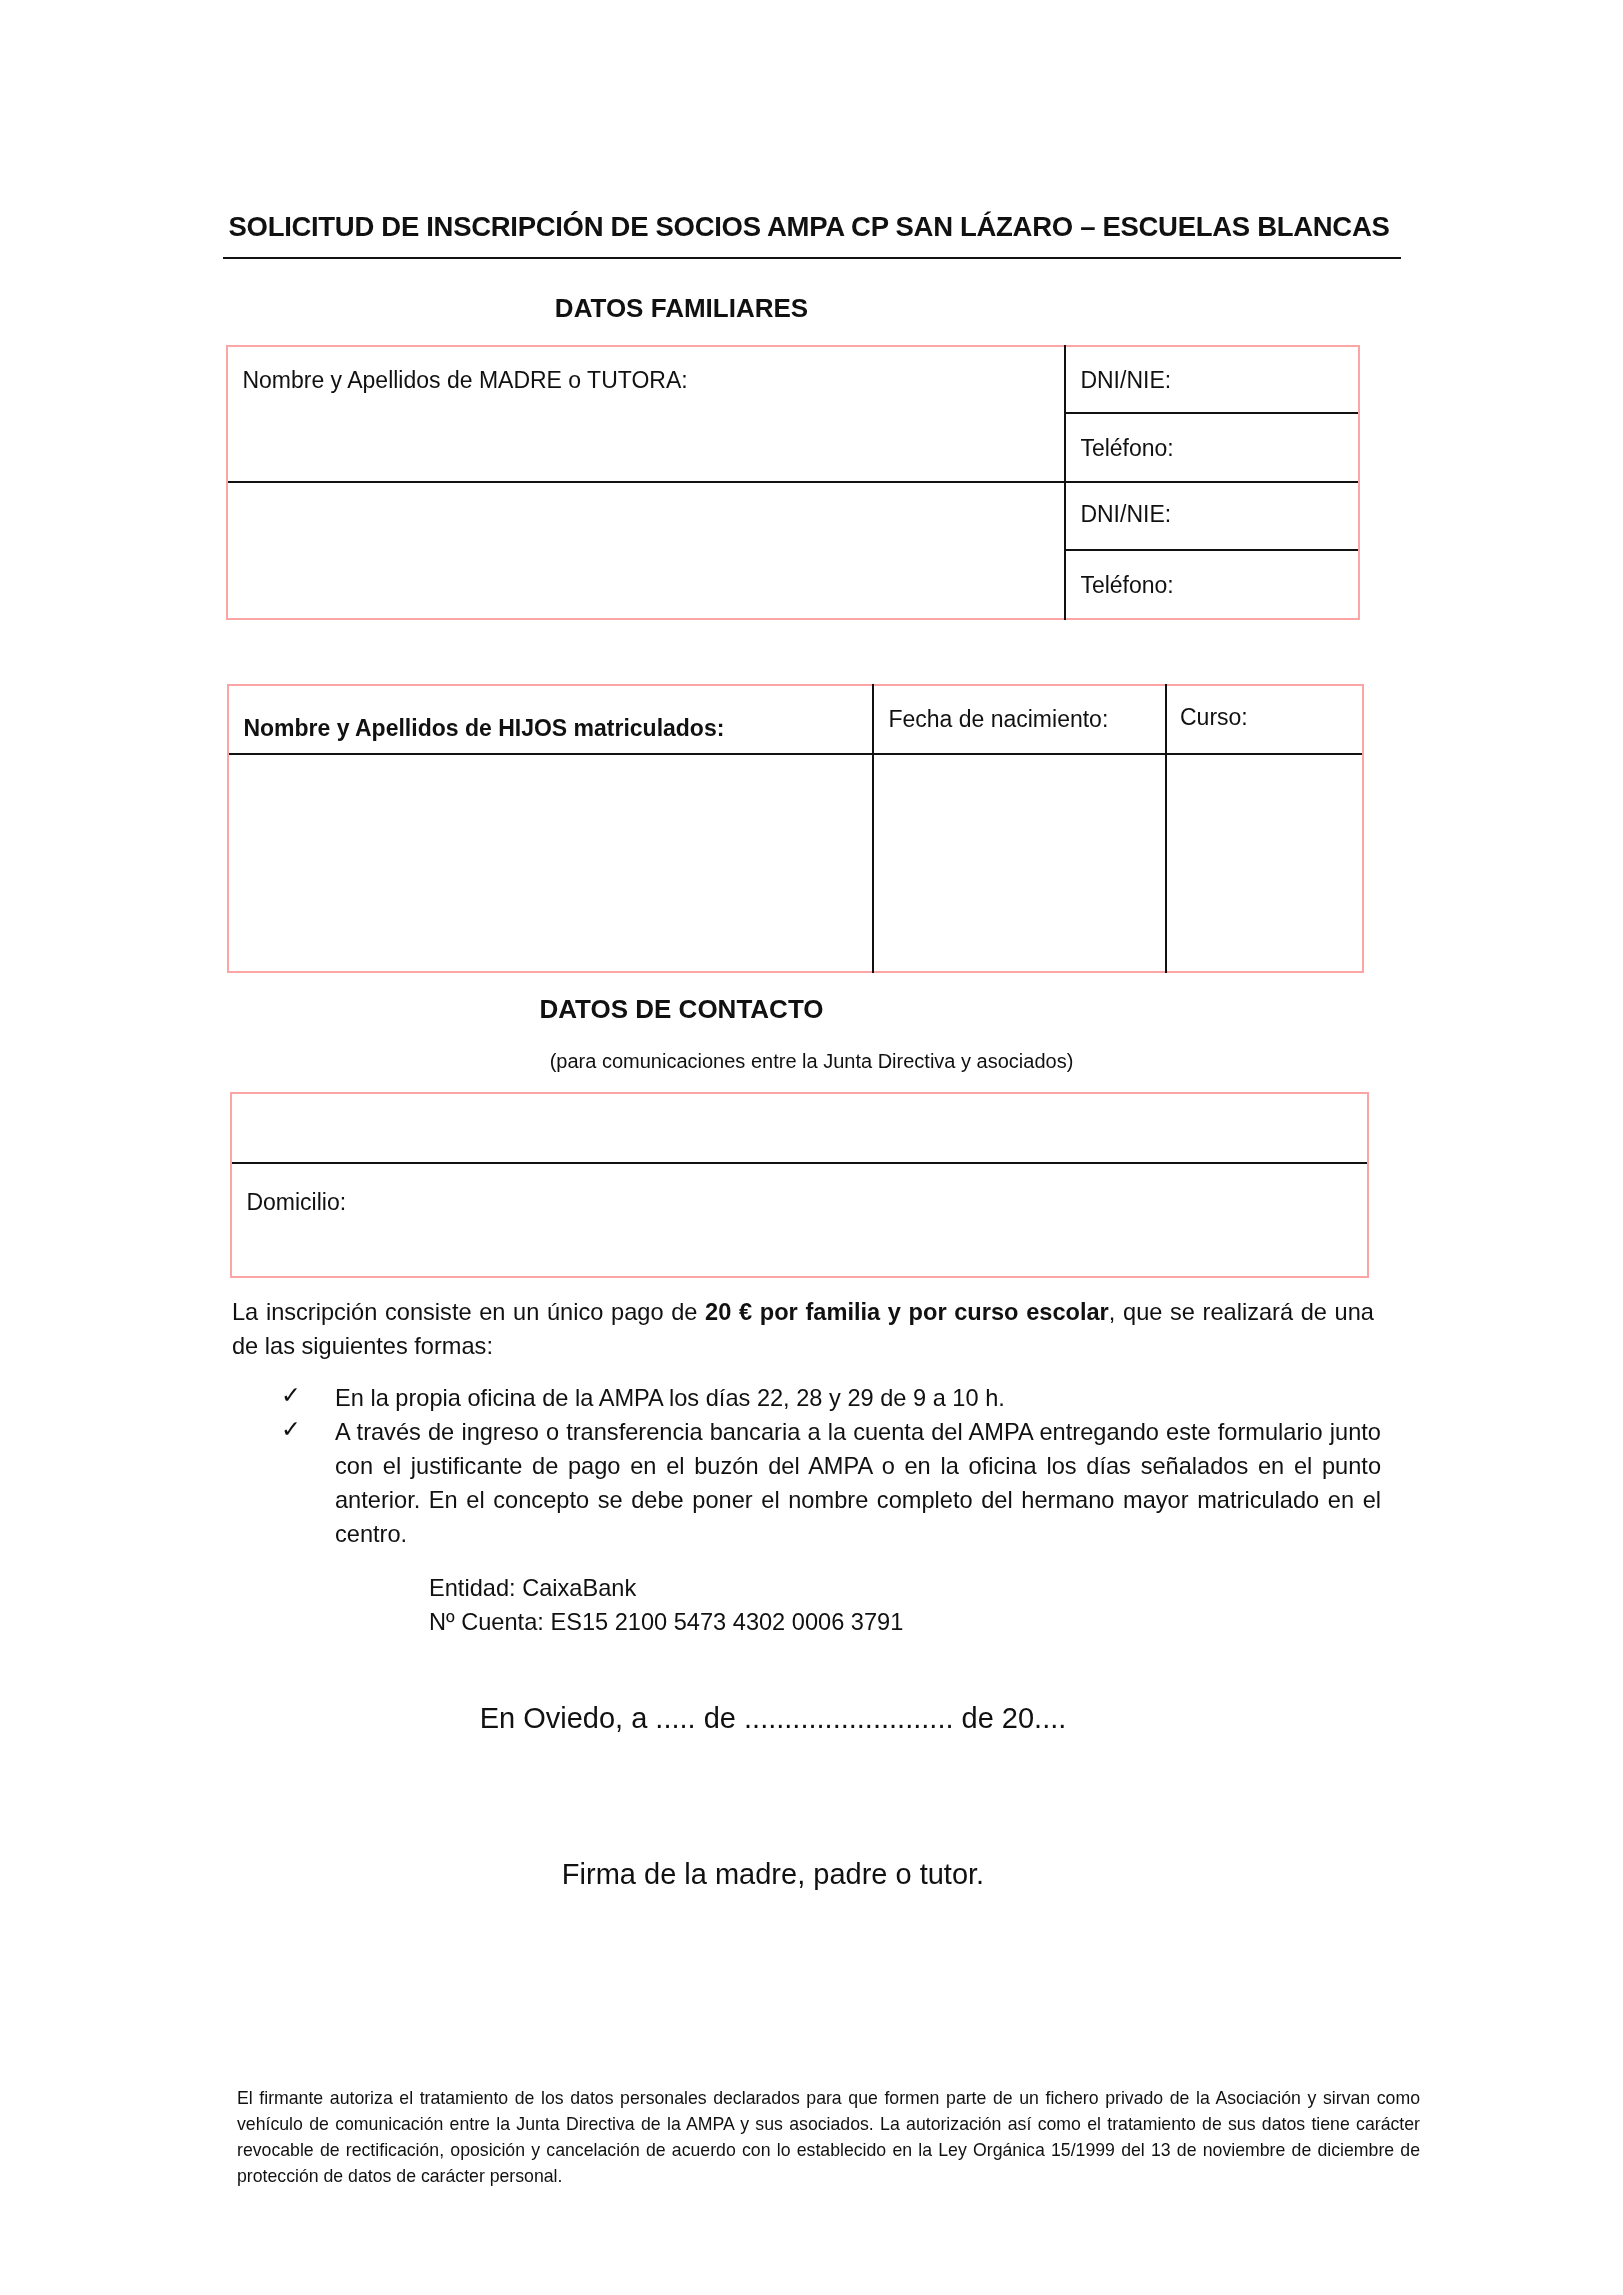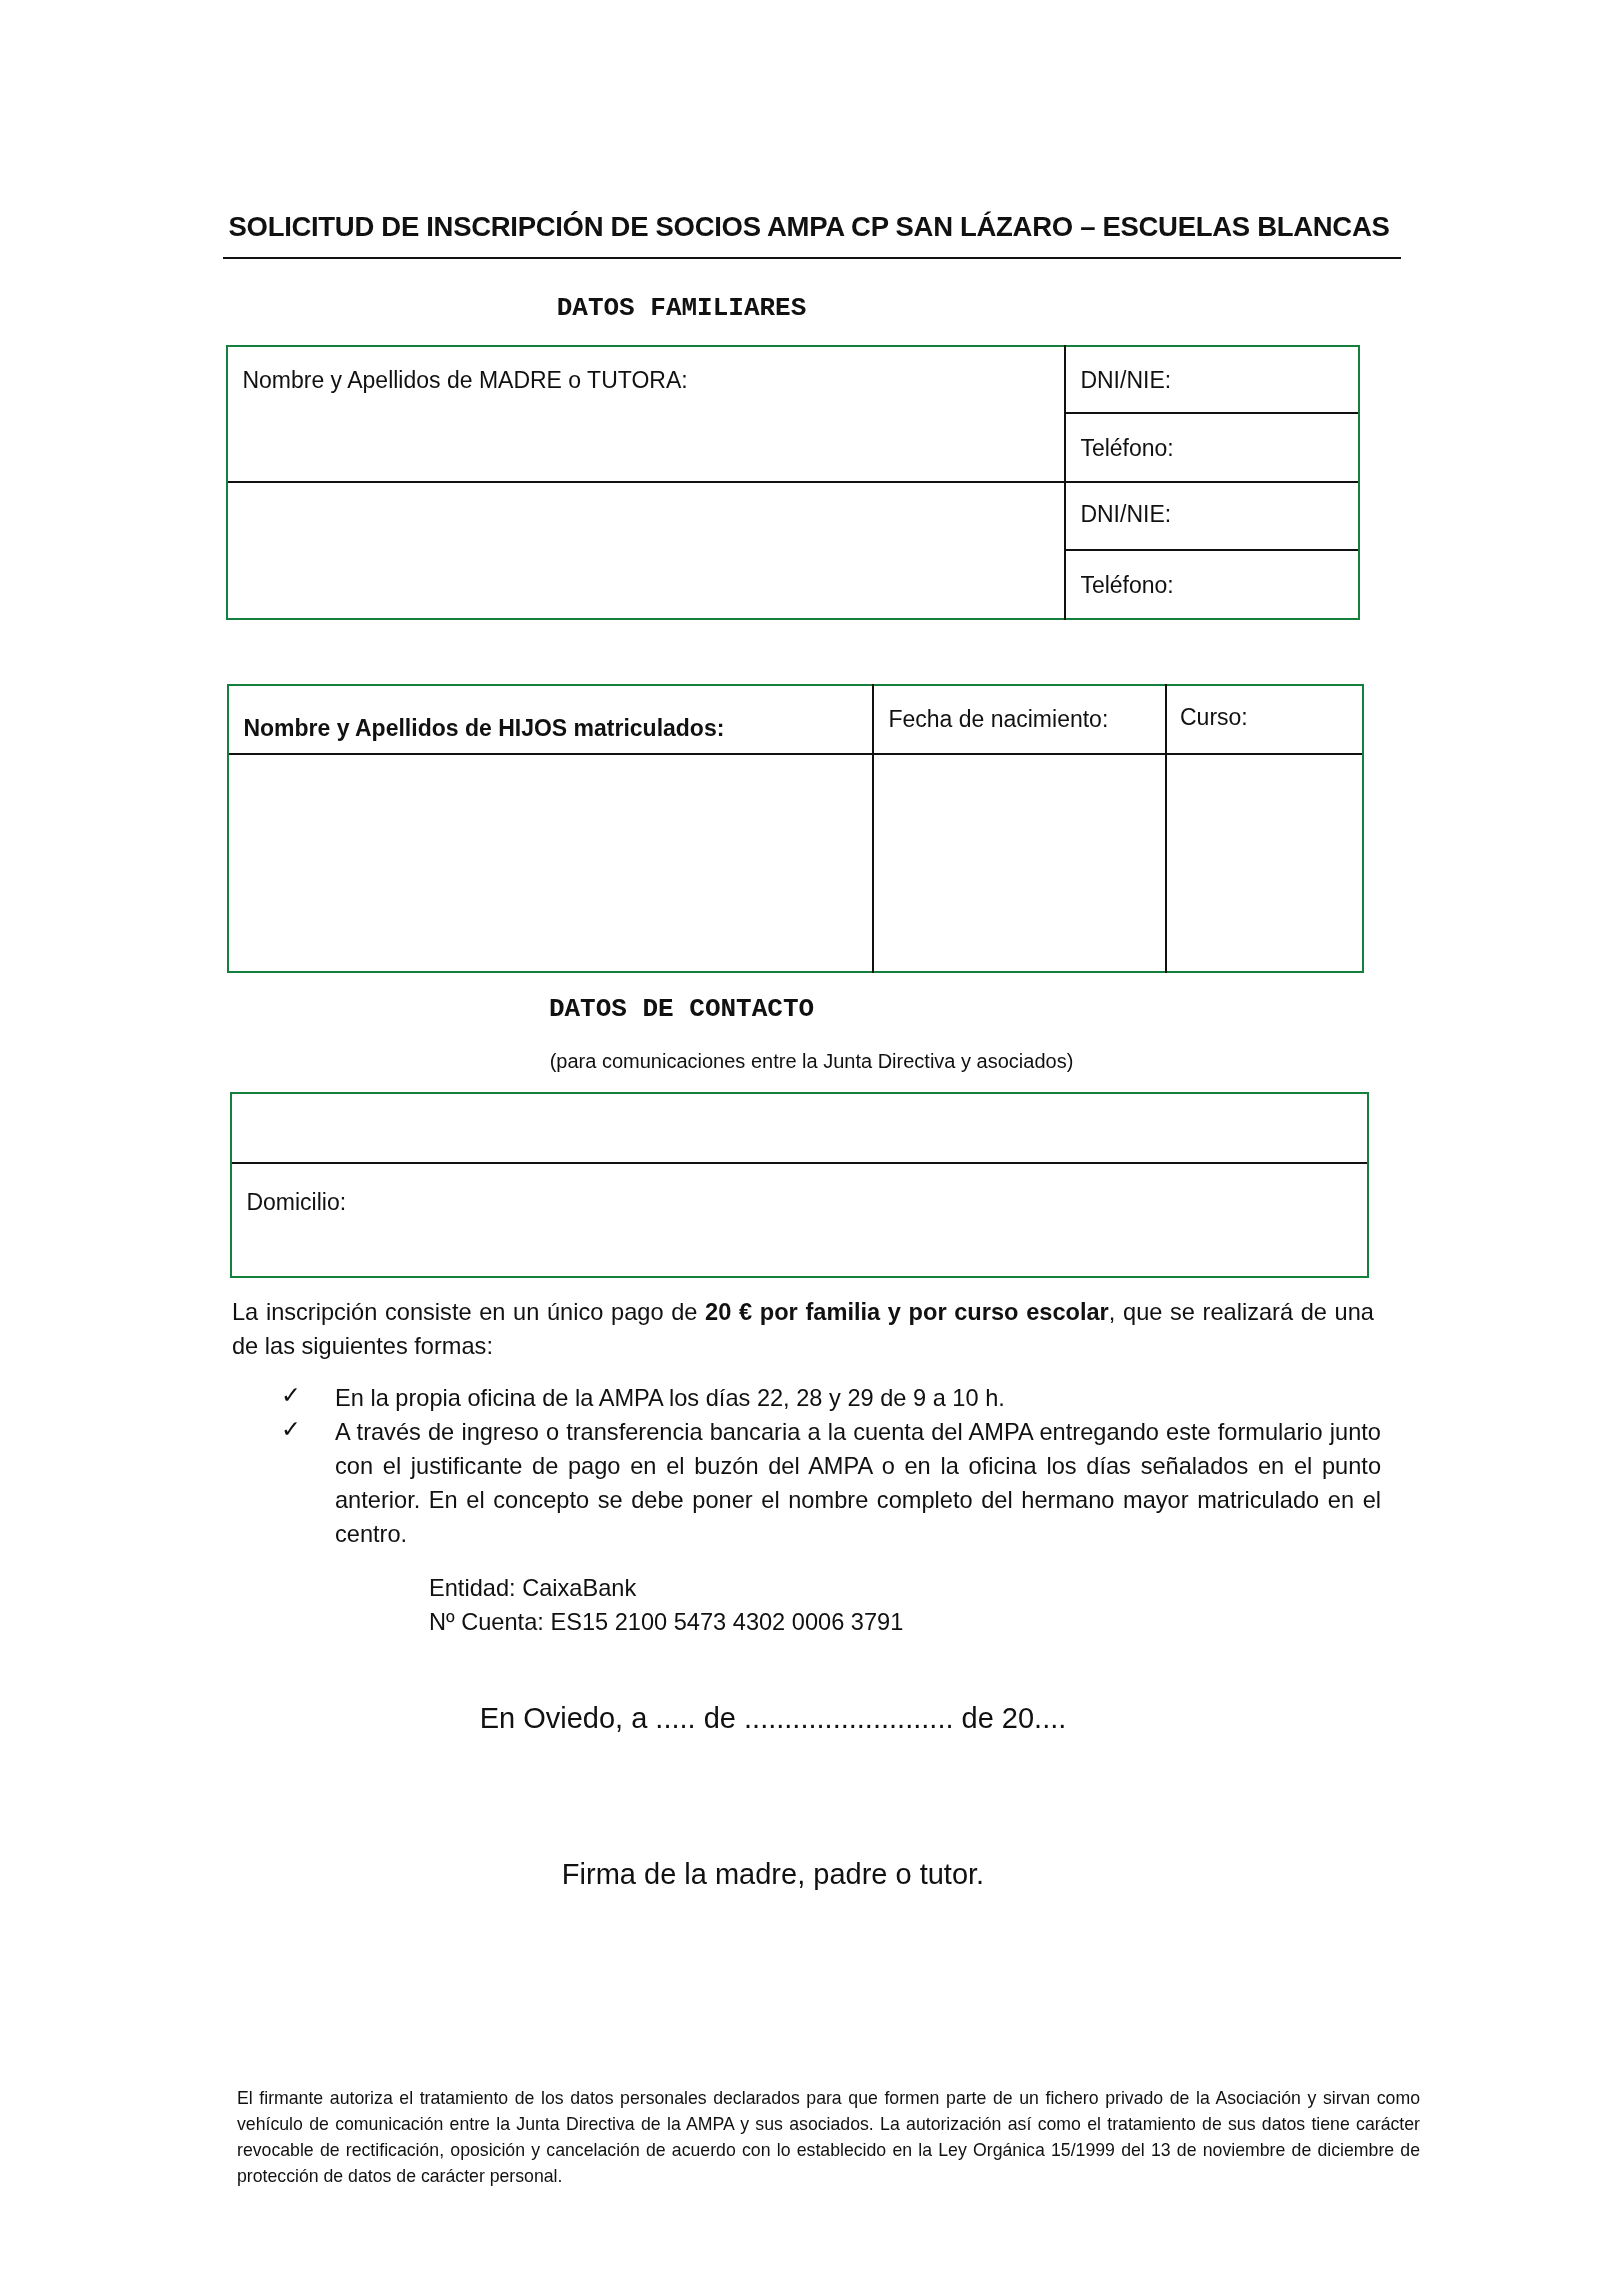--- a/index.html
+++ b/index.html
@@ -2,23 +2,23 @@
 <html style="font-size:10.5px"><head>
 <meta charset="utf-8">
 <style>
   html, body { margin: 0; padding: 0; background: #ffffff; }
   body { width: 1623px; height: 2295px; position: relative; overflow: hidden;
          font-family: "Liberation Sans", "DejaVu Sans", sans-serif; color: #111; }
   .abs { position: absolute; }
   .title { left: 223px; top: 211px; width: 1172px; text-align: center;
            font-size: 27.5px; font-weight: bold; letter-spacing: -0.3px; white-space: nowrap; }
   .title-rule { left: 223px; top: 257px; width: 1178px; height: 2px; background: #111; }
-  .section-head { text-align: center; font-size: 26px; font-weight: bold; width: 1363px; left: 0; font-family: Liberation Mono, monospace; }
+  .section-head { text-align: center; font-size: 26px; font-weight: bold; width: 1363px; left: 0; }
   .subhead { text-align: center; font-size: 20px; width: 1623px; left: 0; }
-  .box { border: 2px solid #15803d; box-sizing: border-box; }
+  .box { border: 2px solid #fca5a5; box-sizing: border-box; }
   .vline { width: 2px; background: #111; }
   .hline { height: 2px; background: #111; }
   .lbl { font-size: 23px; white-space: nowrap; }
   .para { font-size: 23.6px; line-height: 34px; text-align: justify; }
   .para b { font-weight: bold; }
   .check { font-size: 23.6px; }
   .legal { left: 237px; top: 2085px; width: 1183px; font-size: 17.7px; line-height: 26px; text-align: justify; }
   .center-text { text-align: center; width: 1546px; left: 0; font-size: 29px; }
 </style>
 </head>

